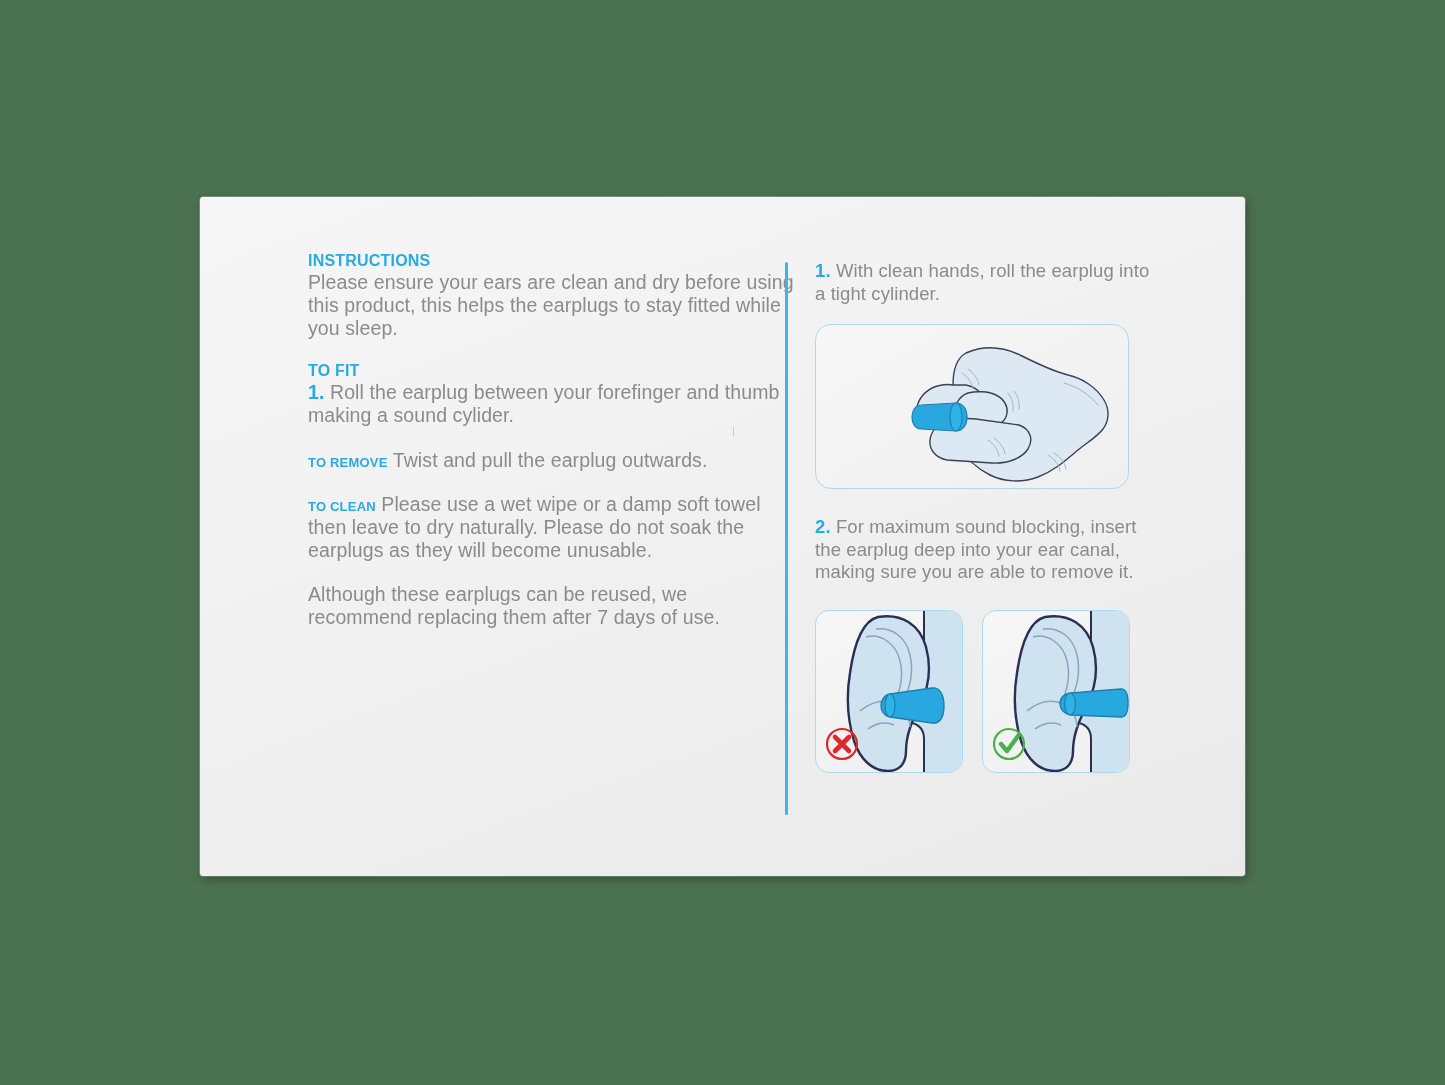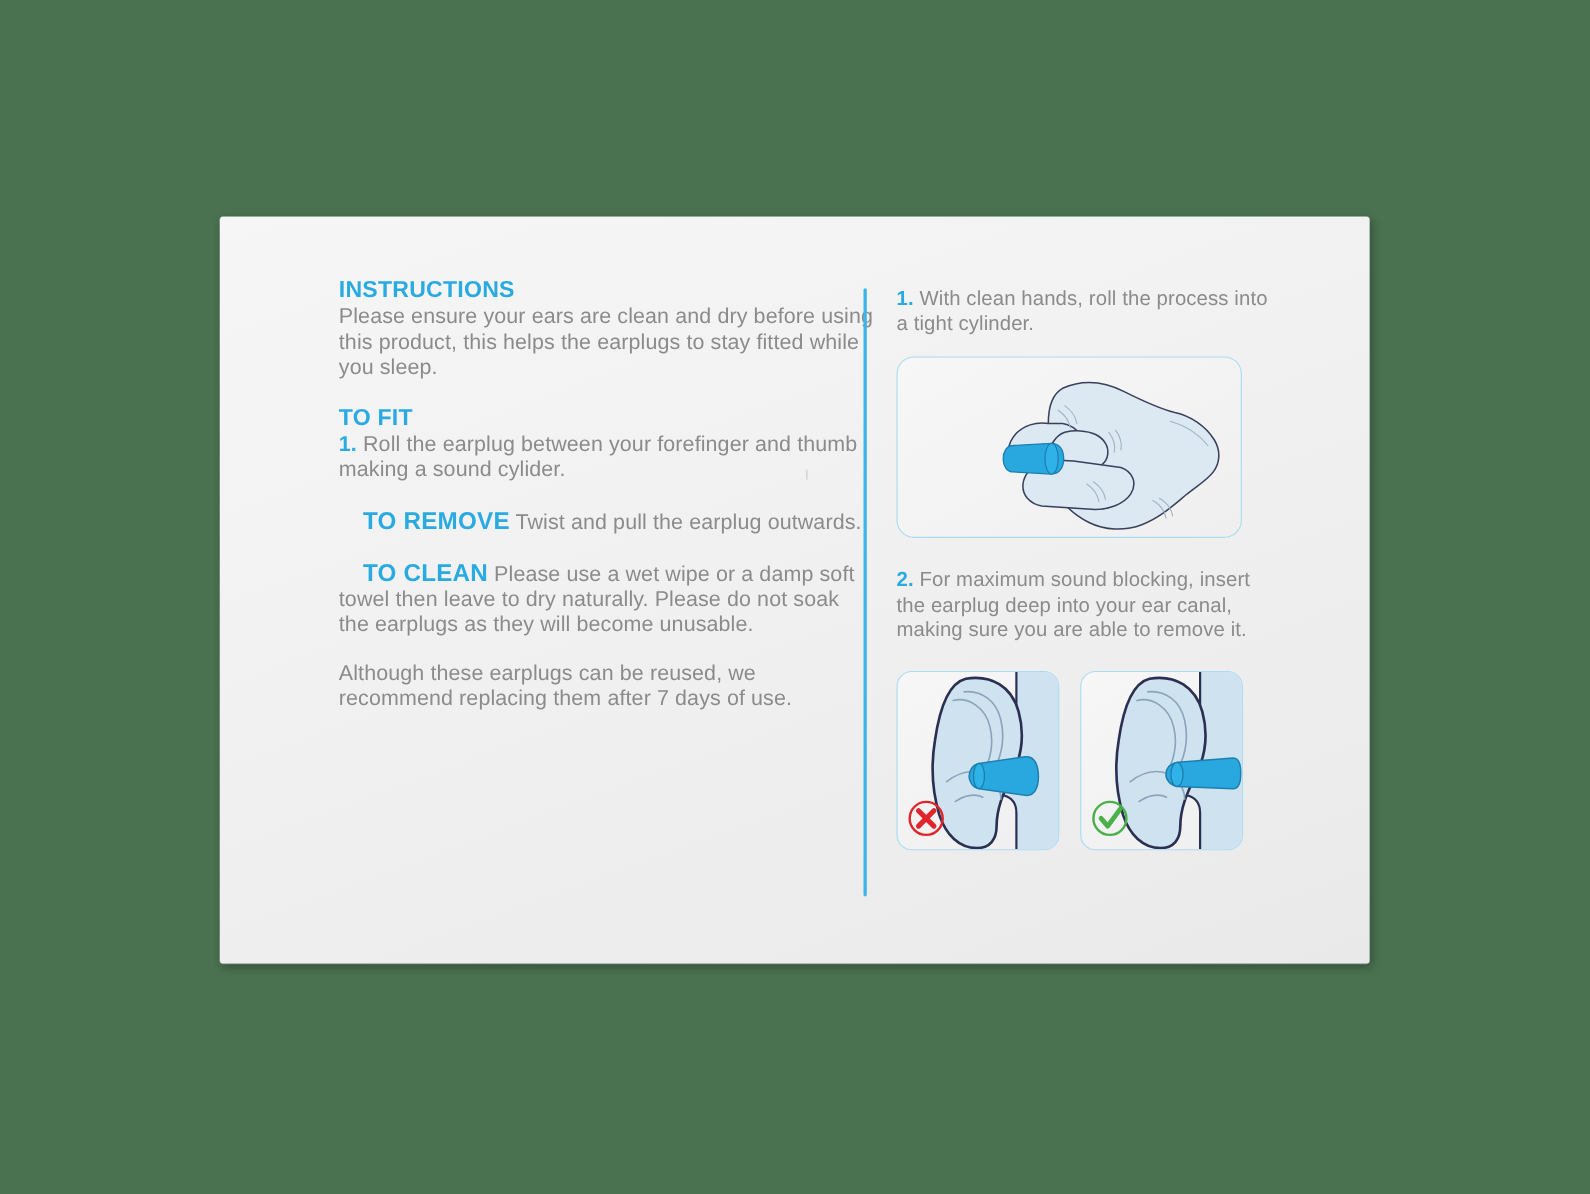--- a/index.html
+++ b/index.html
@@ -55,28 +55,27 @@
     color: #8b8b8b;
     font-size: 19.5px;
     line-height: 1.18;
     letter-spacing: 0.1px;
     margin: 0;
   }
   .para + .para { margin-top: 21px; }
   .heading {
     color: #29abe2;
     font-weight: bold;
-    font-size: 22px;
+    font-size: 13px;
     letter-spacing: 0.2px;
-    margin-left: 22px;
   }
   .block-heading {
     color: #29abe2;
     font-weight: bold;
-    font-size: 21px;
+    font-size: 16px;
     letter-spacing: 0.2px;
     display: block;
     margin: 0;
     line-height: 1.18;
   }
   .num {
     color: #29abe2;
     font-weight: bold;
   }
   .gap-before { margin-top: 22px; }
@@ -151,21 +150,21 @@
 
     <p class="para">Although these earplugs can be reused, we recommend replacing them after 7 days of use.</p>
 
     <div id="print-artifact"></div>
   </div>
 
   <div id="column-divider"></div>
 
   <div id="right-column">
 
-    <p class="r-para"><span class="num">1.</span><span> With clean hands, roll the process into a tight cylinder.</span></p>
+    <p class="r-para"><span class="num">1.</span><span> With clean hands, roll the earplug into a tight cylinder.</span></p>
 
     <div class="illus-box" id="hand-illustration-box">
       <svg width="312" height="163" viewBox="0 0 312 163">
         <g fill="#dce9f2" stroke="#3a3f5c" stroke-width="1.4" stroke-linejoin="round" stroke-linecap="round">
 
           <path d="M150 28 C168 20 188 22 206 31 C224 40 240 47 252 50
                    C266 53 280 62 288 75 C294 85 293 96 287 104
                    C282 111 272 117 262 125 C250 135 238 146 222 152
                    C206 158 188 157 174 150 C160 143 150 133 144 122
                    C140 114 138 106 137 99

